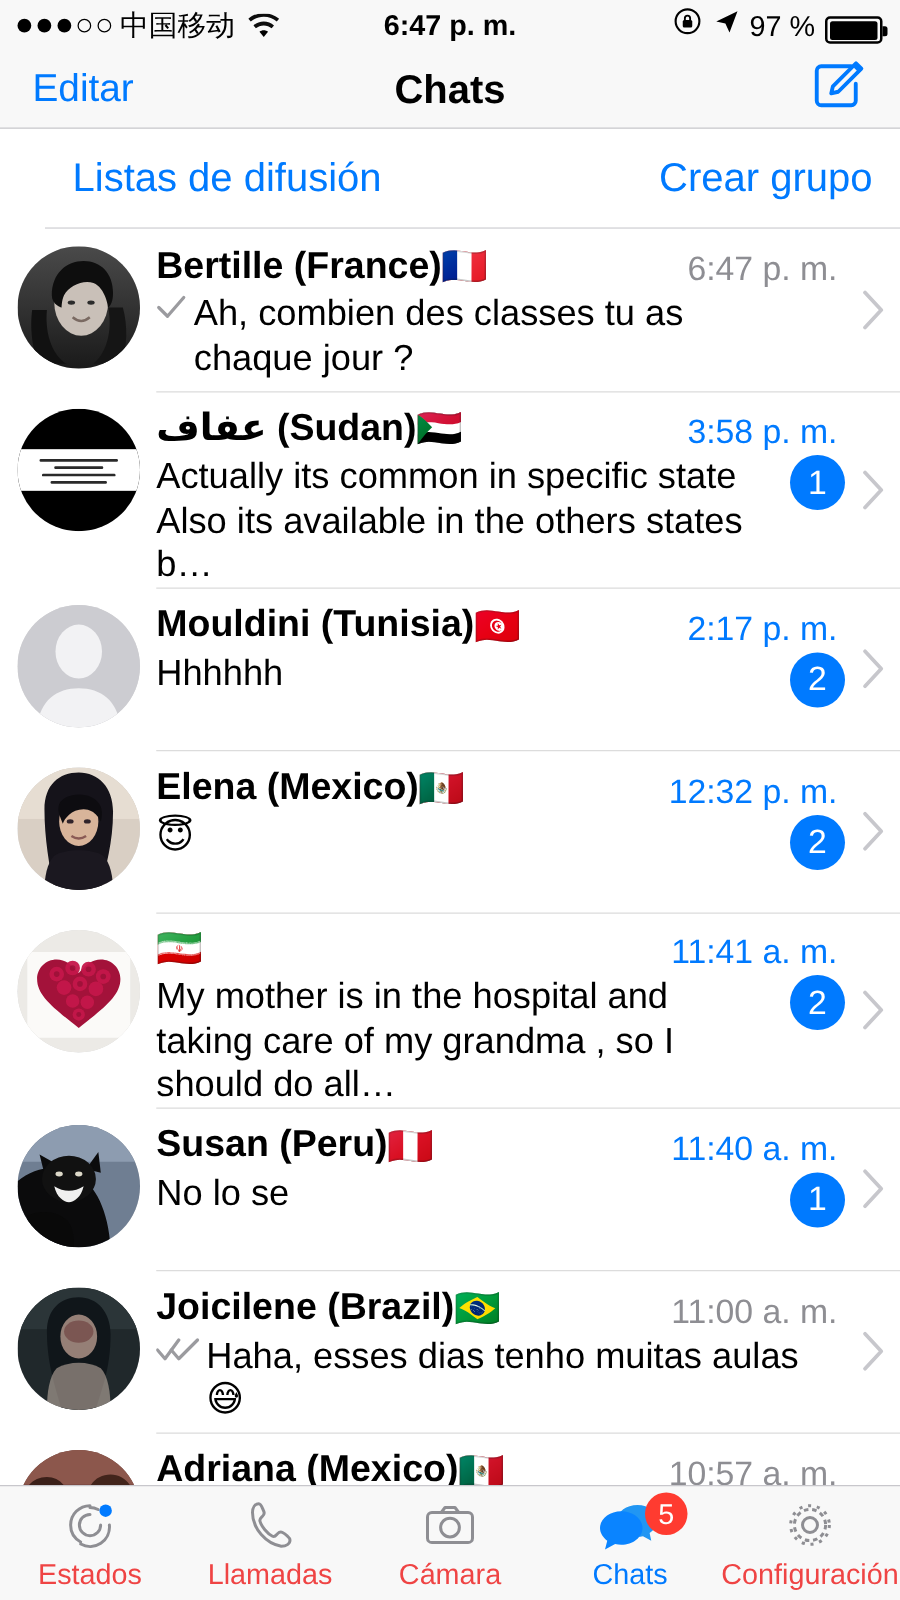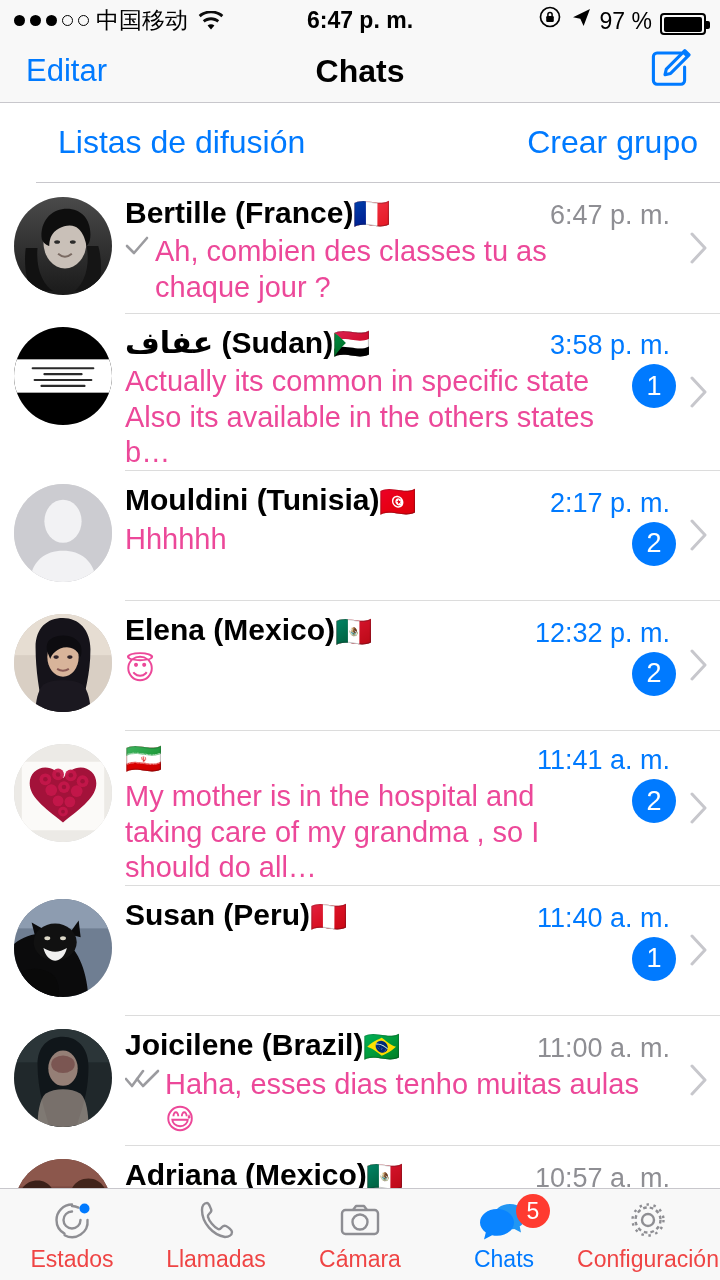--- a/index.html
+++ b/index.html
@@ -95,21 +95,21 @@
     white-space: nowrap; overflow: hidden;
     line-height: 1.24;
   }
   .chat-time {
     margin-left: auto; font-size: 27px; color: #8e8e93;
     white-space: nowrap; padding-left: 12px; padding-right: 36px;
   }
   .chat-time.unread { color: #007aff; }
   .chat-bottom { display: flex; align-items: flex-start; margin-top: 3px; }
   .chat-msg {
-    font-size: 29px; color: #ec4899; line-height: 1.22;
+    font-size: 29px; color: #000000; line-height: 1.22;
     max-width: 480px; word-wrap: break-word;
   }
   .ticks { display: inline-block; vertical-align: -2px; margin-right: 4px; }
   .badge {
     flex: 0 0 auto; margin-left: auto;
     min-width: 44px; height: 44px; border-radius: 22px;
     background: #007aff; color: #fff;
     font-size: 27px; display: flex; align-items: center; justify-content: center;
     padding: 0 10px;
     margin-right: 30px;
@@ -409,20 +409,21 @@
           </div>
     </div>
     <div class="chat-main">
       <div class="chat-top">
         <span class="chat-name">Susan (Peru)</span>
         <span class="chat-flag" style="font-size:30px;">🇵🇪</span>
         <span class="chat-time unread">11:40 a. m.</span>
       </div>
       <div class="chat-bottom">
 
+        <span class="chat-msg">No lo se</span>
         <span class="badge">1</span>
       </div>
     </div>
     <span class="chevron">
       <svg width="18" height="32" viewBox="0 0 18 32">
             <path d="M2 2l13 14L2 30" fill="none" stroke="#c7c7cc" stroke-width="3" stroke-linecap="round" stroke-linejoin="round"></path>
           </svg>
     </span>
       </div>
       <div class="chat-row">

